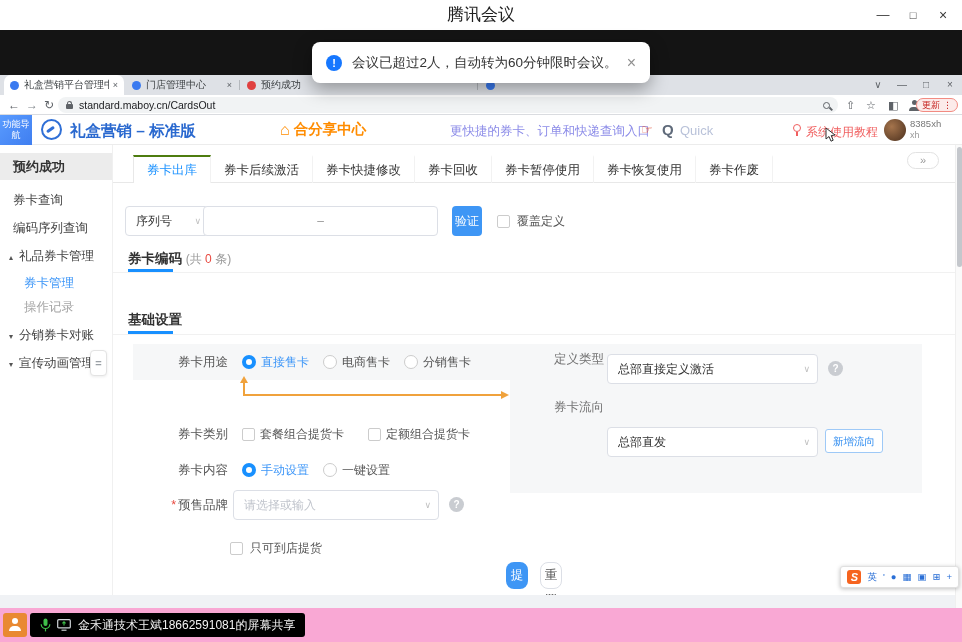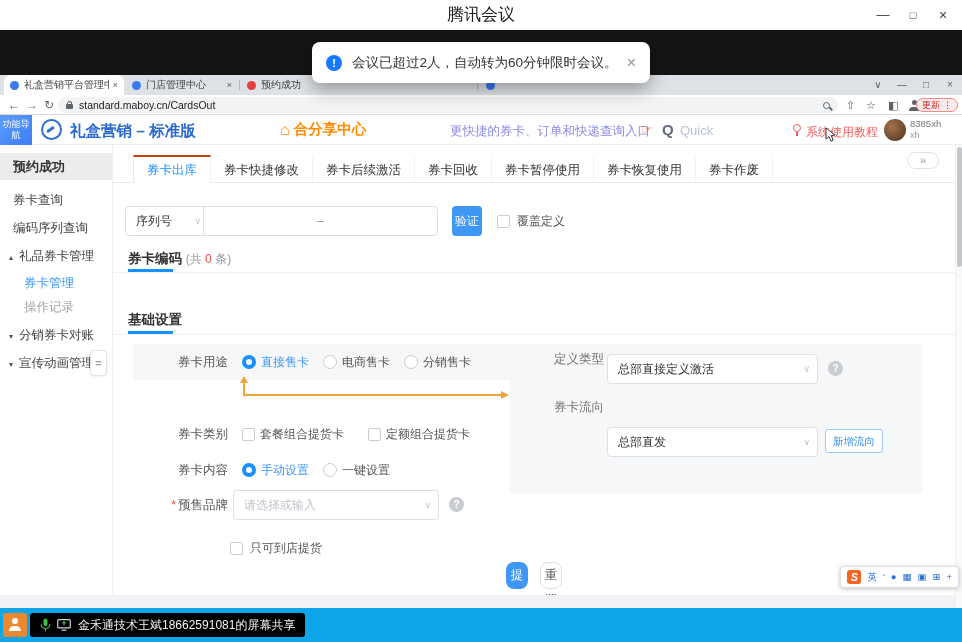--- a/index.html
+++ b/index.html
@@ -81,21 +81,21 @@
   .sbitem .caret { display:inline-block; width:10px; margin-left:-4px; font-size:8px; color:#555; }
   .sbitem.child { padding-left:24px; }
   .sbitem.active { color:#3d96f8; }
   .sbitem.dim { color:#a3a3a3; }
   .collapse { position:absolute; left:90px; top:205px; width:17px; height:26px; background:#fff; border:1px solid #e3e3e3; border-radius:4px; box-shadow:0 1px 3px rgba(0,0,0,.08); text-align:center; line-height:24px; font-size:11px; font-weight:bold; color:#9aa0a6; }
 
   
   .main { position:absolute; left:113px; top:0; right:7px; bottom:13px; background:#fff; overflow:hidden; }
   .mtabs { position:absolute; left:0; right:0; top:10px; height:28px; border-bottom:1px solid #e8e8e8; padding-left:20px; display:flex; }
   .mtab { height:28px; line-height:26px; padding:0 13px; font-size:12.5px; color:#333; font-weight:500; border-right:1px solid #f2f2f2; border-top:2px solid transparent; white-space:nowrap; }
-  .mtab.active { color:#1890ff; border-top:2px solid #c2410c; border-left:1px solid #e8e8e8; background:#fff;text-align:right; }
+  .mtab.active { color:#1890ff; border-top:2px solid #4d7c0f; border-left:1px solid #e8e8e8; background:#fff;text-align:right; }
   .expandbtn { position:absolute; right:16px; top:7px; width:32px; height:17px; border:1px solid #e2e2e2; border-radius:9px; text-align:center; line-height:15px; font-size:11px; color:#999; background:#fff; }
 
   .sel { position:absolute; height:30px; border:1px solid #dcdfe6; border-radius:4px; background:#fff; font-size:12px; color:#333; line-height:28px; padding:0 22px 0 10px; white-space:nowrap; }
   .sel .chev { position:absolute; right:7px; top:0; font-size:9px; color:#bfbfbf; line-height:28px; }
   .sel .ph { color:#c0c4cc; }
   .rangeinput { position:absolute; left:90px; top:61px; width:235px; height:30px; border:1px solid #dcdfe6; border-radius:4px; background:#fff; text-align:center; line-height:28px; font-size:12px; color:#999; }
   .verifybtn { position:absolute; left:339px; top:61px; width:30px; height:30px; background:#3e96f5; border-radius:4px; color:#fff; font-size:12px; text-align:center; line-height:30px; }
   .cb { width:13px; height:13px; border:1px solid #ccc; border-radius:2px; background:#fff; flex:none; }
   .ovl { position:absolute; left:384px; top:61px; height:30px; display:flex; align-items:center; }
   .ovl .t { margin-left:7px; font-size:12px; color:#555; }
@@ -129,21 +129,21 @@
 
   .mfooter { position:absolute; left:0; right:0; top:417px; display:flex; justify-content:center; gap:12px; }
   .sbtn { width:22px; height:27px; border-radius:8px; text-align:center; line-height:27px; font-size:12.5px; }
   .sbtn.primary { background:#3e96f5; color:#fff; }
   .sbtn.plain { background:#fff; color:#555; border:1px solid #dcdfe6; line-height:25px; }
 
   .scrollbar { position:absolute; right:0; top:30px; bottom:0; width:7px; background:#fafafa; border-left:1px solid #efefef; }
   .scrollbar .thumb { position:absolute; left:1px; top:2px; width:5px; height:120px; background:#c4c7cc; border-radius:3px; }
 
   
-  .bottombar { position:absolute; left:0; right:0; bottom:0; height:34px; background:#0ea5e9;text-align:right; }
+  .bottombar { position:absolute; left:0; right:0; bottom:0; height:34px; background:#f9a8d4;text-align:right; }
   .orangechip { position:absolute; left:3px; bottom:5px; width:24px; height:24px; background:#e98932; border-radius:3px; }
   .pwhite { position:absolute; left:6px; top:5px; width:12px; height:13px; }
   .pwhite::before { content:""; position:absolute; top:0; left:3px; width:6px; height:6px; border-radius:50%; background:#fff; }
   .pwhite::after { content:""; position:absolute; bottom:0; left:0; width:12px; height:5px; border-radius:6px 6px 0 0; background:#fff; }
   .sharechip { position:absolute; left:30px; bottom:5px; height:24px; background:#000; border-radius:3px; display:flex; align-items:center; padding:0 10px; }
   .sharechip .stxt { color:#f2f2f2; font-size:12px; margin-left:7px; white-space:nowrap; }
 
   
   .sogou { position:absolute; right:3px; bottom:54px; height:22px; background:#fff; border:1px solid #e0e0e0; border-radius:3px; box-shadow:0 1px 4px rgba(0,0,0,.25); display:flex; align-items:center; padding:0 6px; gap:6px; z-index:40; }
   .slogo { width:14px; height:14px; background:#f662
@@ -258,22 +258,22 @@
             <div class="sbitem" style="top:208px;">
               <span class="caret">▾</span><span>宣传动画管理</span>
             </div>
             <div class="collapse">=</div>
           </div>
 
           <div class="main">
 
             <div class="mtabs">
               <div class="mtab active">券卡出库</div>
+              <div class="mtab">券卡后续激活</div>
               <div class="mtab">券卡快捷修改</div>
-              <div class="mtab">券卡后续激活</div>
               <div class="mtab">券卡回收</div>
               <div class="mtab">券卡暂停使用</div>
               <div class="mtab">券卡恢复使用</div>
               <div class="mtab">券卡作废</div>
             </div>
             <div class="expandbtn">»</div>
 
             <div class="sel" style="left:12px;top:61px;width:84px;">
               <span>序列号</span>
               <span class="chev">∨</span>

